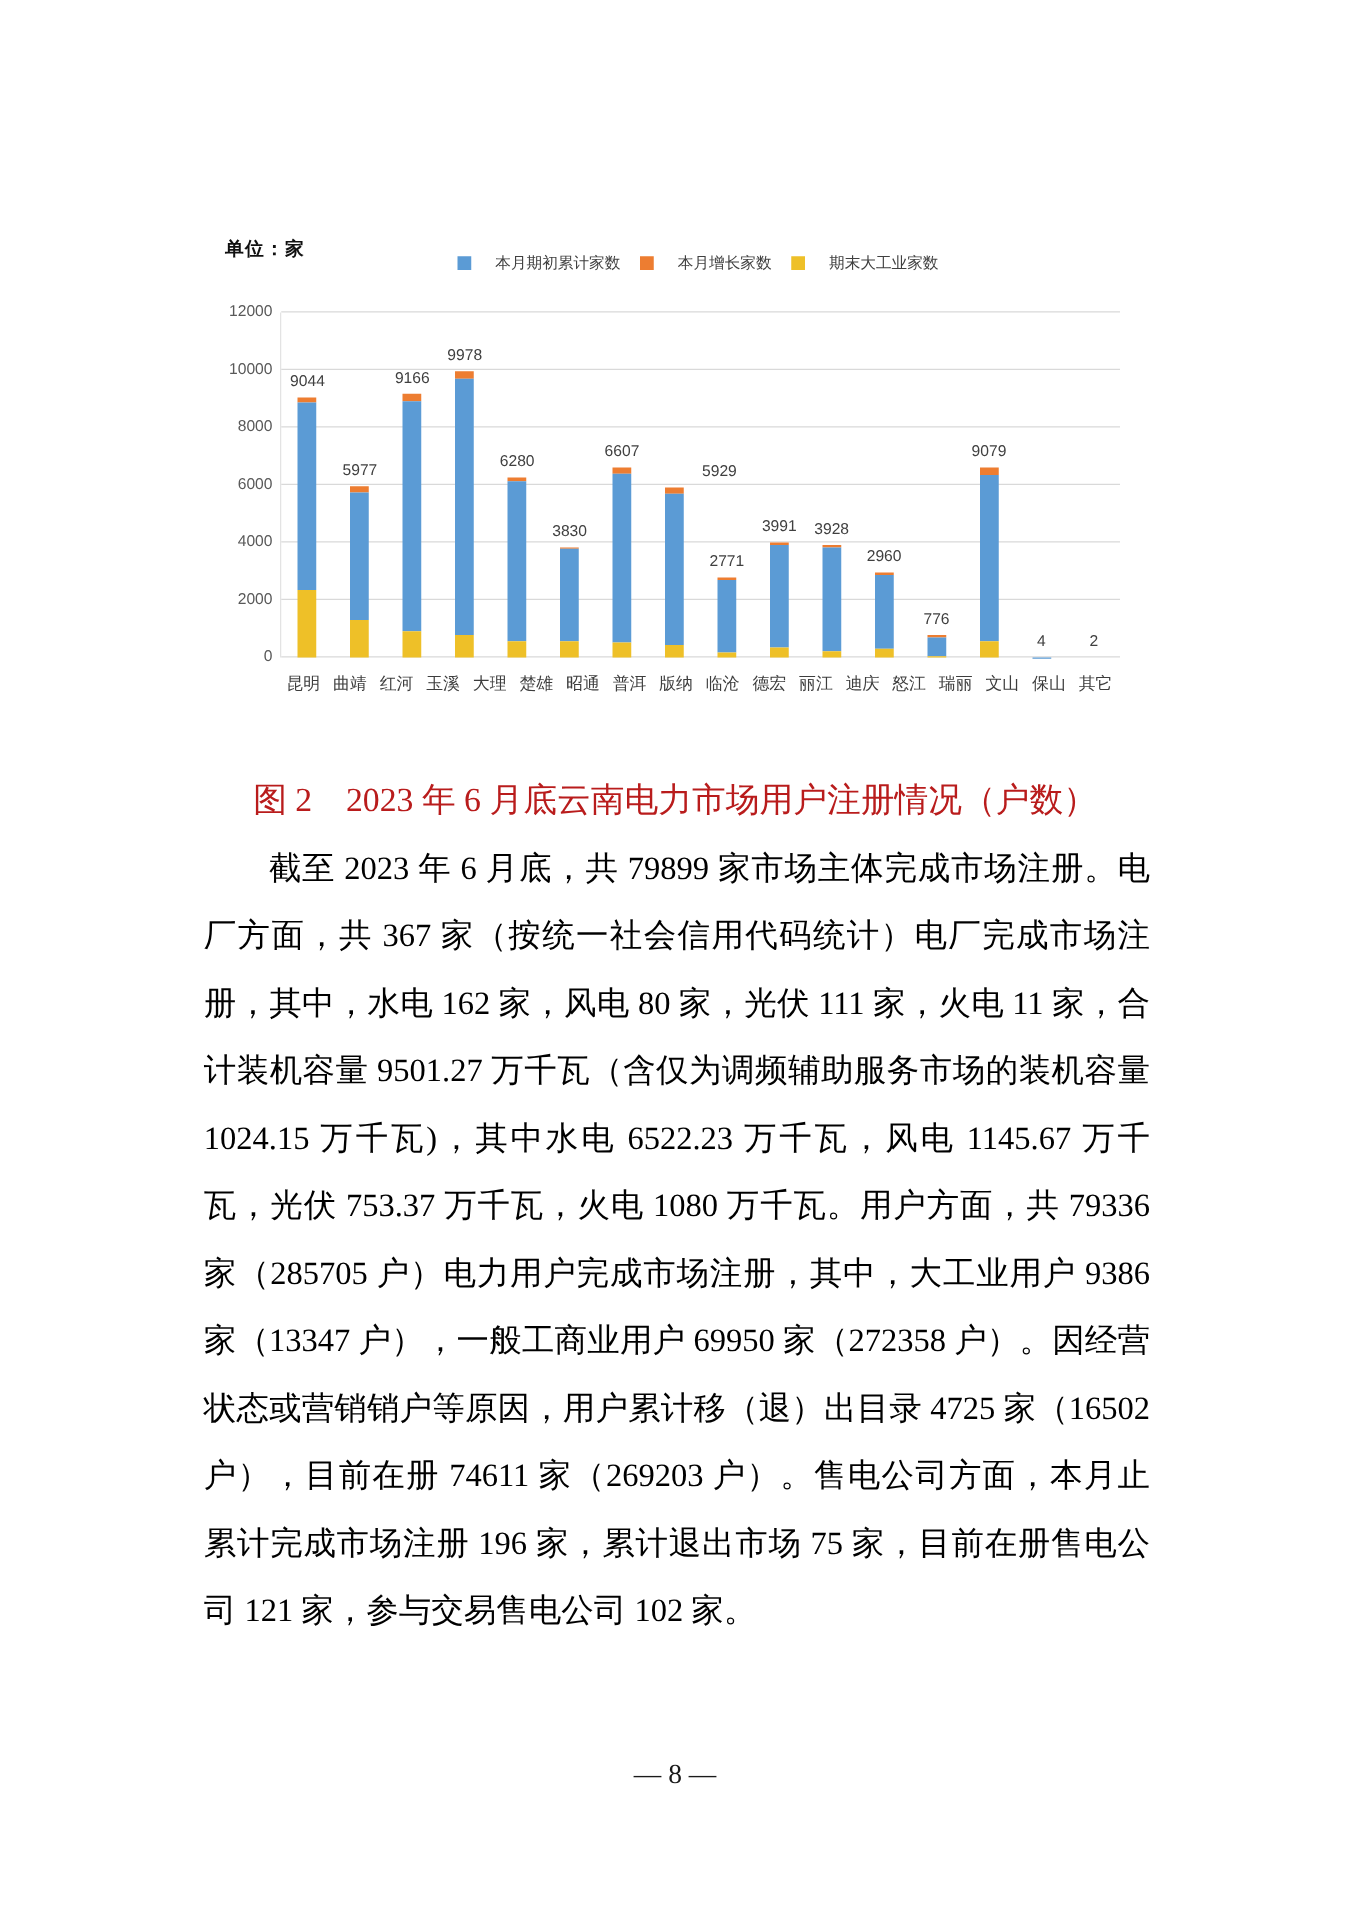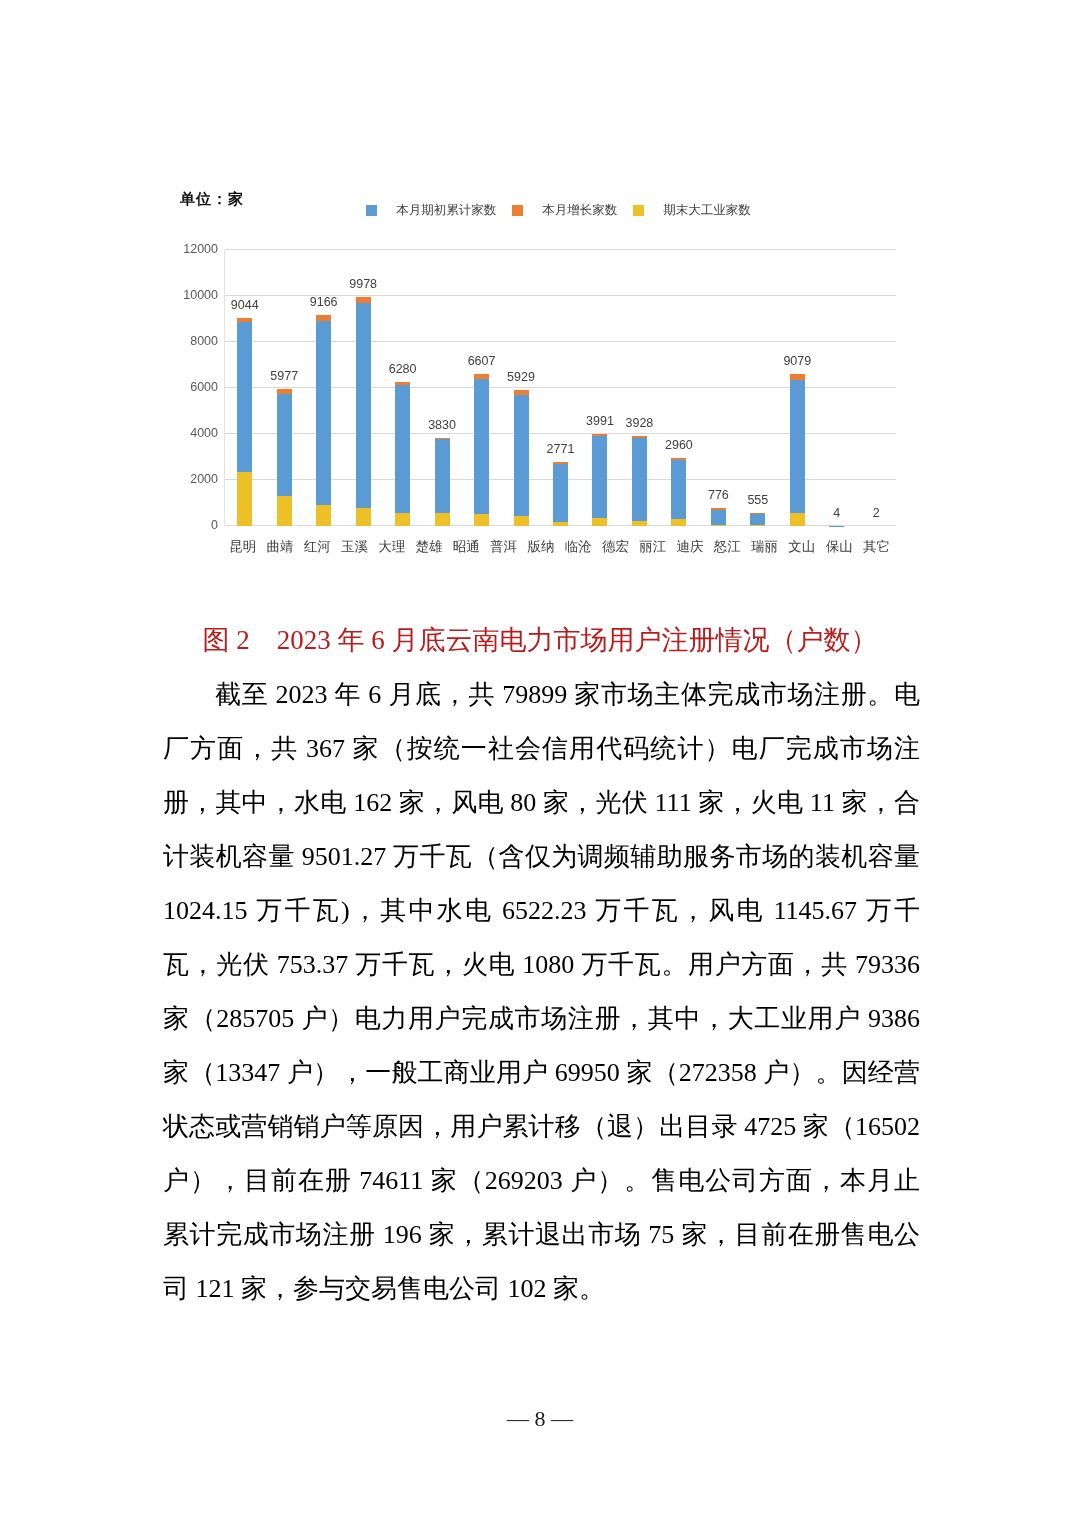--- a/index.html
+++ b/index.html
@@ -242,21 +242,21 @@
             </div>
             <div class="bar-slot">
               <div class="bar-label" style="bottom: 157.961px;">6607</div>
               <div class="bar-stack">
                 <div class="seg" style="height: 12.19px; background: rgb(238, 192, 40);"></div>
                 <div class="seg" style="height: 134.481px; background: rgb(91, 155, 213);"></div>
                 <div class="seg" style="height: 5.29px; background: rgb(237, 125, 49);"></div>
               </div>
             </div>
             <div class="bar-slot">
-              <div class="bar-label" style="bottom: 142.367px;">5929</div>
+              <div class="bar-label" style="bottom: 142.367px; margin-left: 36px;">5929</div>
               <div class="bar-stack">
                 <div class="seg" style="height: 10.35px; background: rgb(238, 192, 40);"></div>
                 <div class="seg" style="height: 120.267px; background: rgb(91, 155, 213);"></div>
                 <div class="seg" style="height: 5.75px; background: rgb(237, 125, 49);"></div>
               </div>
             </div>
             <div class="bar-slot">
               <div class="bar-label" style="bottom: 69.733px;">2771</div>
               <div class="bar-stack">
                 <div class="seg" style="height: 4.37px; background: rgb(238, 192, 40);"></div>
@@ -287,28 +287,20 @@
                 <div class="seg" style="height: 59.34px; background: rgb(91, 155, 213);"></div>
                 <div class="seg" style="height: 2.07px; background: rgb(237, 125, 49);"></div>
               </div>
             </div>
             <div class="bar-slot">
               <div class="bar-label" style="bottom: 23.848px;">776</div>
               <div class="bar-stack">
                 <div class="seg" style="height: 1.38px; background: rgb(238, 192, 40);"></div>
                 <div class="seg" style="height: 14.628px; background: rgb(91, 155, 213);"></div>
                 <div class="seg" style="height: 1.84px; background: rgb(237, 125, 49);"></div>
-              </div>
-            </div>
-            <div class="bar-slot">
-              <div class="bar-label" style="bottom: 18.765px;">555</div>
-              <div class="bar-stack">
-                <div class="seg" style="height: 0.69px; background: rgb(238, 192, 40);"></div>
-                <div class="seg" style="height: 11.155px; background: rgb(91, 155, 213);"></div>
-                <div class="seg" style="height: 0.92px; background: rgb(237, 125, 49);"></div>
               </div>
             </div>
             <div class="bar-slot">
               <div class="bar-label" style="bottom: 158.214px;">9079</div>
               <div class="bar-stack">
                 <div class="seg" style="height: 13.11px; background: rgb(238, 192, 40);"></div>
                 <div class="seg" style="height: 132.664px; background: rgb(91, 155, 213);"></div>
                 <div class="seg" style="height: 6.44px; background: rgb(237, 125, 49);"></div>
               </div>
             </div>

